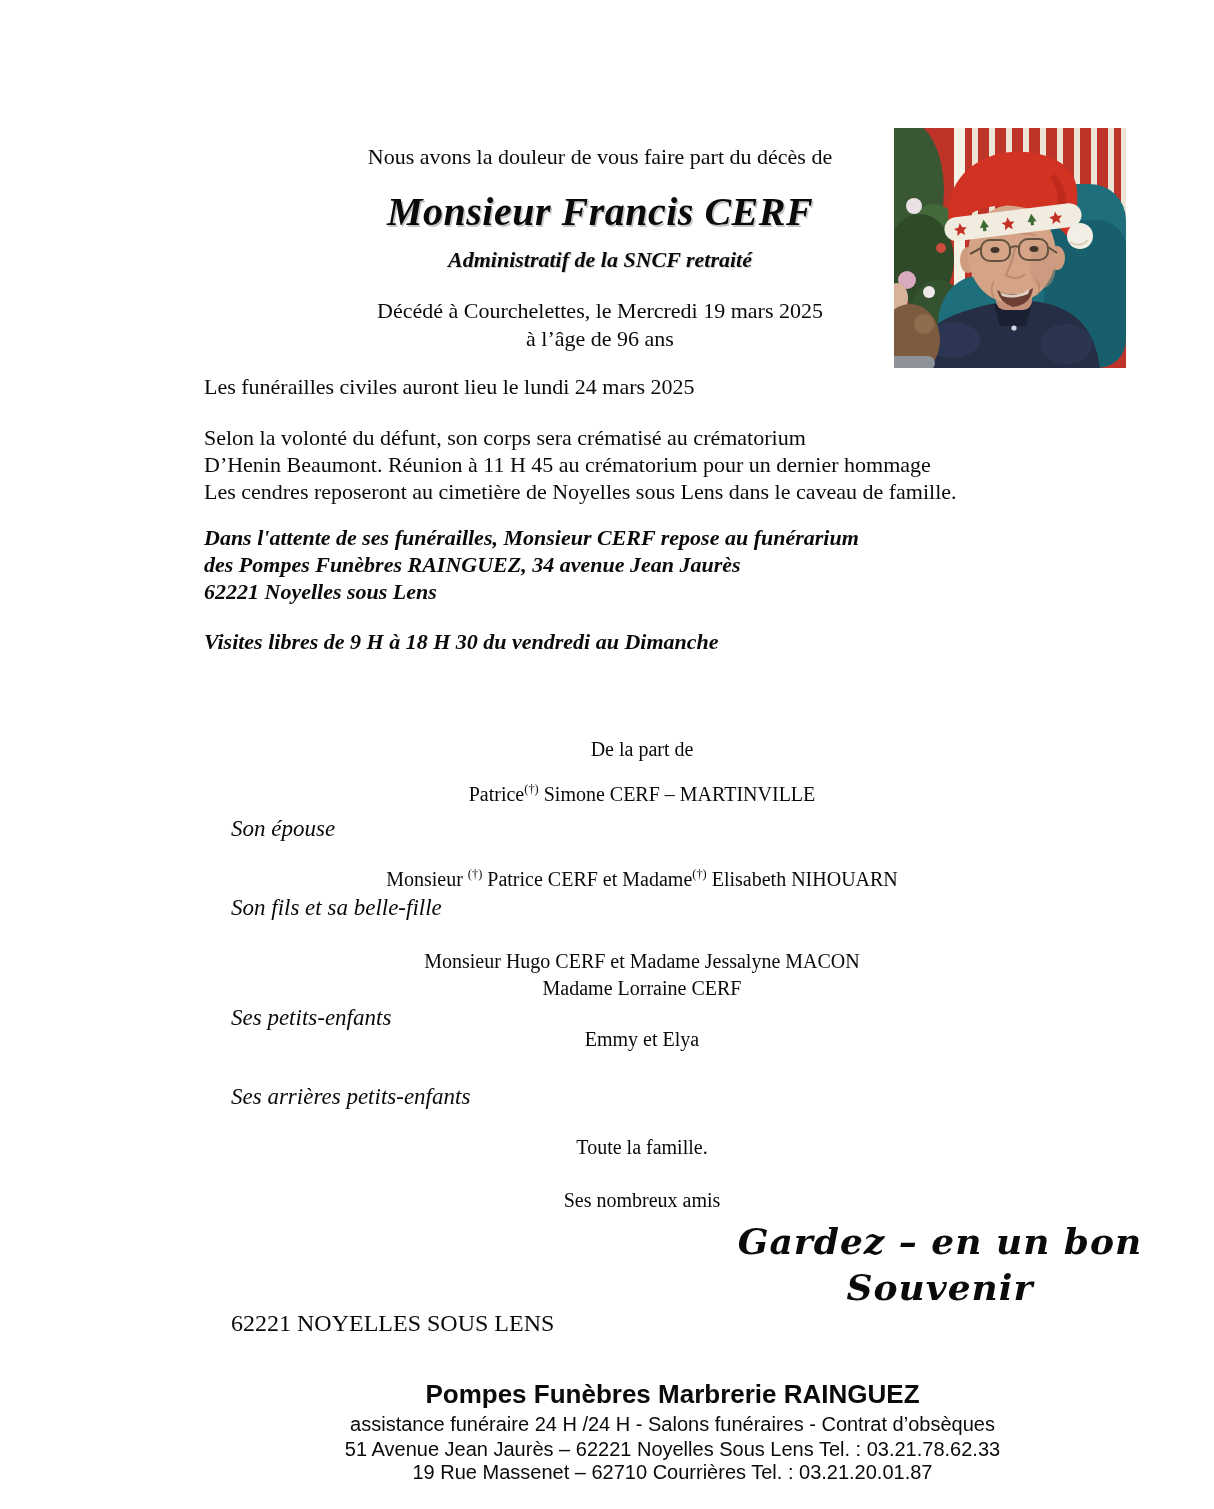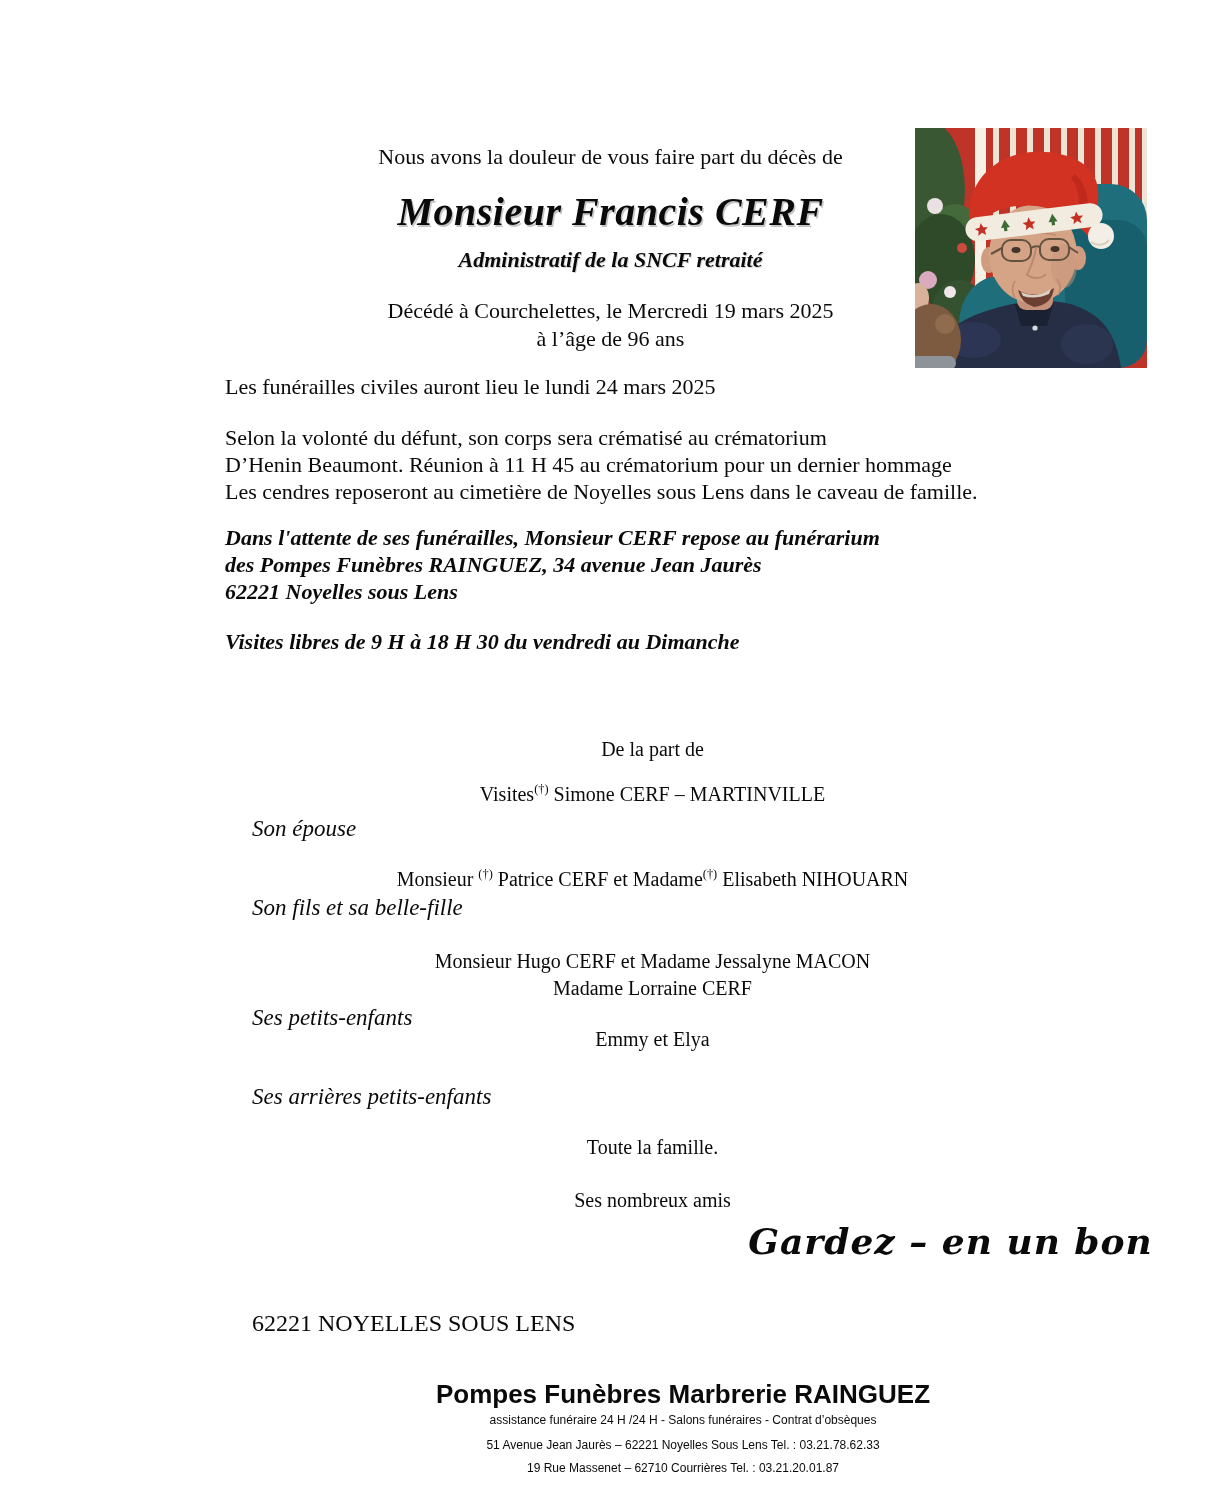--- a/index.html
+++ b/index.html
@@ -7,21 +7,21 @@
   .page {
     position: relative;
     width: 1214px;
     height: 1509px;
     background: #ffffff;
     color: #0a0a0a;
     font-family: "Liberation Serif", serif;
     overflow: hidden;
   }
   .page p, .page h1, .page div { margin: 0; }
-  .b  { position: absolute; padding-left: 21px; }
+  .b  { position: absolute; }
   .tc { left: 0; width: 1200px; text-align: center; }      
   .mc { left: 204px; width: 1000px; text-align: left; }  
   .fam { left: 231px; width: 822px; text-align: left; }
   .rel { text-align: left; font-style: italic; font-size: 23px; }
   .s22 { font-size: 22px; }
   .s23 { font-size: 20px; text-align: center; }
   .s24 { font-size: 24px; }
   .bi  { font-weight: 700; font-style: italic; }
   .deceased-name {
     font-size: 40px; font-weight: 700; font-style: italic;
@@ -36,21 +36,21 @@
   sup { font-size: 0.62em; vertical-align: super; line-height: 0; }
   .farewell {
     left: 690px; width: 500px; text-align: center;
     font-family: "DejaVu Serif", serif;
     font-weight: 700; font-style: italic;
     font-size: 36px; line-height: 46px; letter-spacing: 1px;
   }
   .sans { font-family: "Liberation Sans", sans-serif; }
   .foot { left: 135px; width: 1075px; text-align: center; }
   .foot-company { font-size: 26px; font-weight: 700; }
-  .foot-line { font-size: 12px; }
+  .foot-line { font-size: 20px; }
 </style>
 </head>
 <body>
 
 <div class="page">
 
   <p class="b tc s22" style="top:144px">Nous avons la douleur de vous faire part du décès de</p>
   <h1 class="b tc deceased-name" style="top:188px">Monsieur Francis CERF</h1>
   <p class="b tc deceased-sub" style="top:247px">Administratif de la SNCF retraité</p>
   <p class="b tc s22" style="top:298px">Décédé à Courchelettes, le Mercredi 19 mars 2025</p>
@@ -164,39 +164,40 @@
   <div class="b mc s22 grp bi" style="top:524px">
     <p>Dans l'attente de ses funérailles, Monsieur CERF repose au funérarium</p>
     <p>des Pompes Funèbres RAINGUEZ, 34 avenue Jean Jaurès</p>
     <p>62221 Noyelles sous Lens</p>
   </div>
 
   <p class="b mc s22 bi" style="top:629px">Visites libres de 9 H à 18 H 30 du vendredi au Dimanche</p>
 
   <p class="b fam s23" style="top:738px">De la part de</p>
 
-  <p class="b fam s23" style="top:783px"><span>Visites</span><sup>(†)</sup><span> Simone CERF – MARTINVILLE</span></p>
+  <p class="b fam s23" style="top:783px"><span>Patrice</span><sup>(†)</sup><span> Simone CERF – MARTINVILLE</span></p>
   <p class="b fam rel" style="top:816px">Son épouse</p>
 
   <p class="b fam s23" style="top:868px"><span>Monsieur </span><sup>(†)</sup><span> Patrice CERF et Madame</span><sup>(†)</sup><span> Elisabeth NIHOUARN</span></p>
   <p class="b fam rel" style="top:895px">Son fils et sa belle-fille</p>
 
   <p class="b fam s23" style="top:950px"><span>Monsieur Hugo CERF et Madame Jessalyne MACON</span></p>
   <p class="b fam s23" style="top:977px"><span>Madame Lorraine CERF</span></p>
   <p class="b fam rel" style="top:1005px">Ses petits-enfants</p>
 
   <p class="b fam s23" style="top:1028px"><span>Emmy et Elya</span></p>
   <p class="b fam rel" style="top:1084px">Ses arrières petits-enfants</p>
 
   <p class="b fam s23" style="top:1136px"><span>Toute la famille.</span></p>
 
   <p class="b fam s23" style="top:1189px"><span>Ses nombreux amis</span></p>
 
   <div class="b farewell" style="top:1218px">
     <div>Gardez – en un bon</div>
+    <div>Souvenir</div>
   </div>
 
   <p class="b fam s24" style="top:1310px">62221 NOYELLES SOUS LENS</p>
 
   <p class="b foot sans foot-company" style="top:1379px">Pompes Funèbres Marbrerie RAINGUEZ</p>
   <p class="b foot sans foot-line" style="top:1413px">assistance funéraire 24 H /24 H - Salons funéraires - Contrat d’obsèques</p>
   <p class="b foot sans foot-line" style="top:1438px">51 Avenue Jean Jaurès – 62221 Noyelles Sous Lens Tel. : 03.21.78.62.33</p>
   <p class="b foot sans foot-line" style="top:1461px">19 Rue Massenet – 62710 Courrières Tel. : 03.21.20.01.87</p>
 
 </div>

